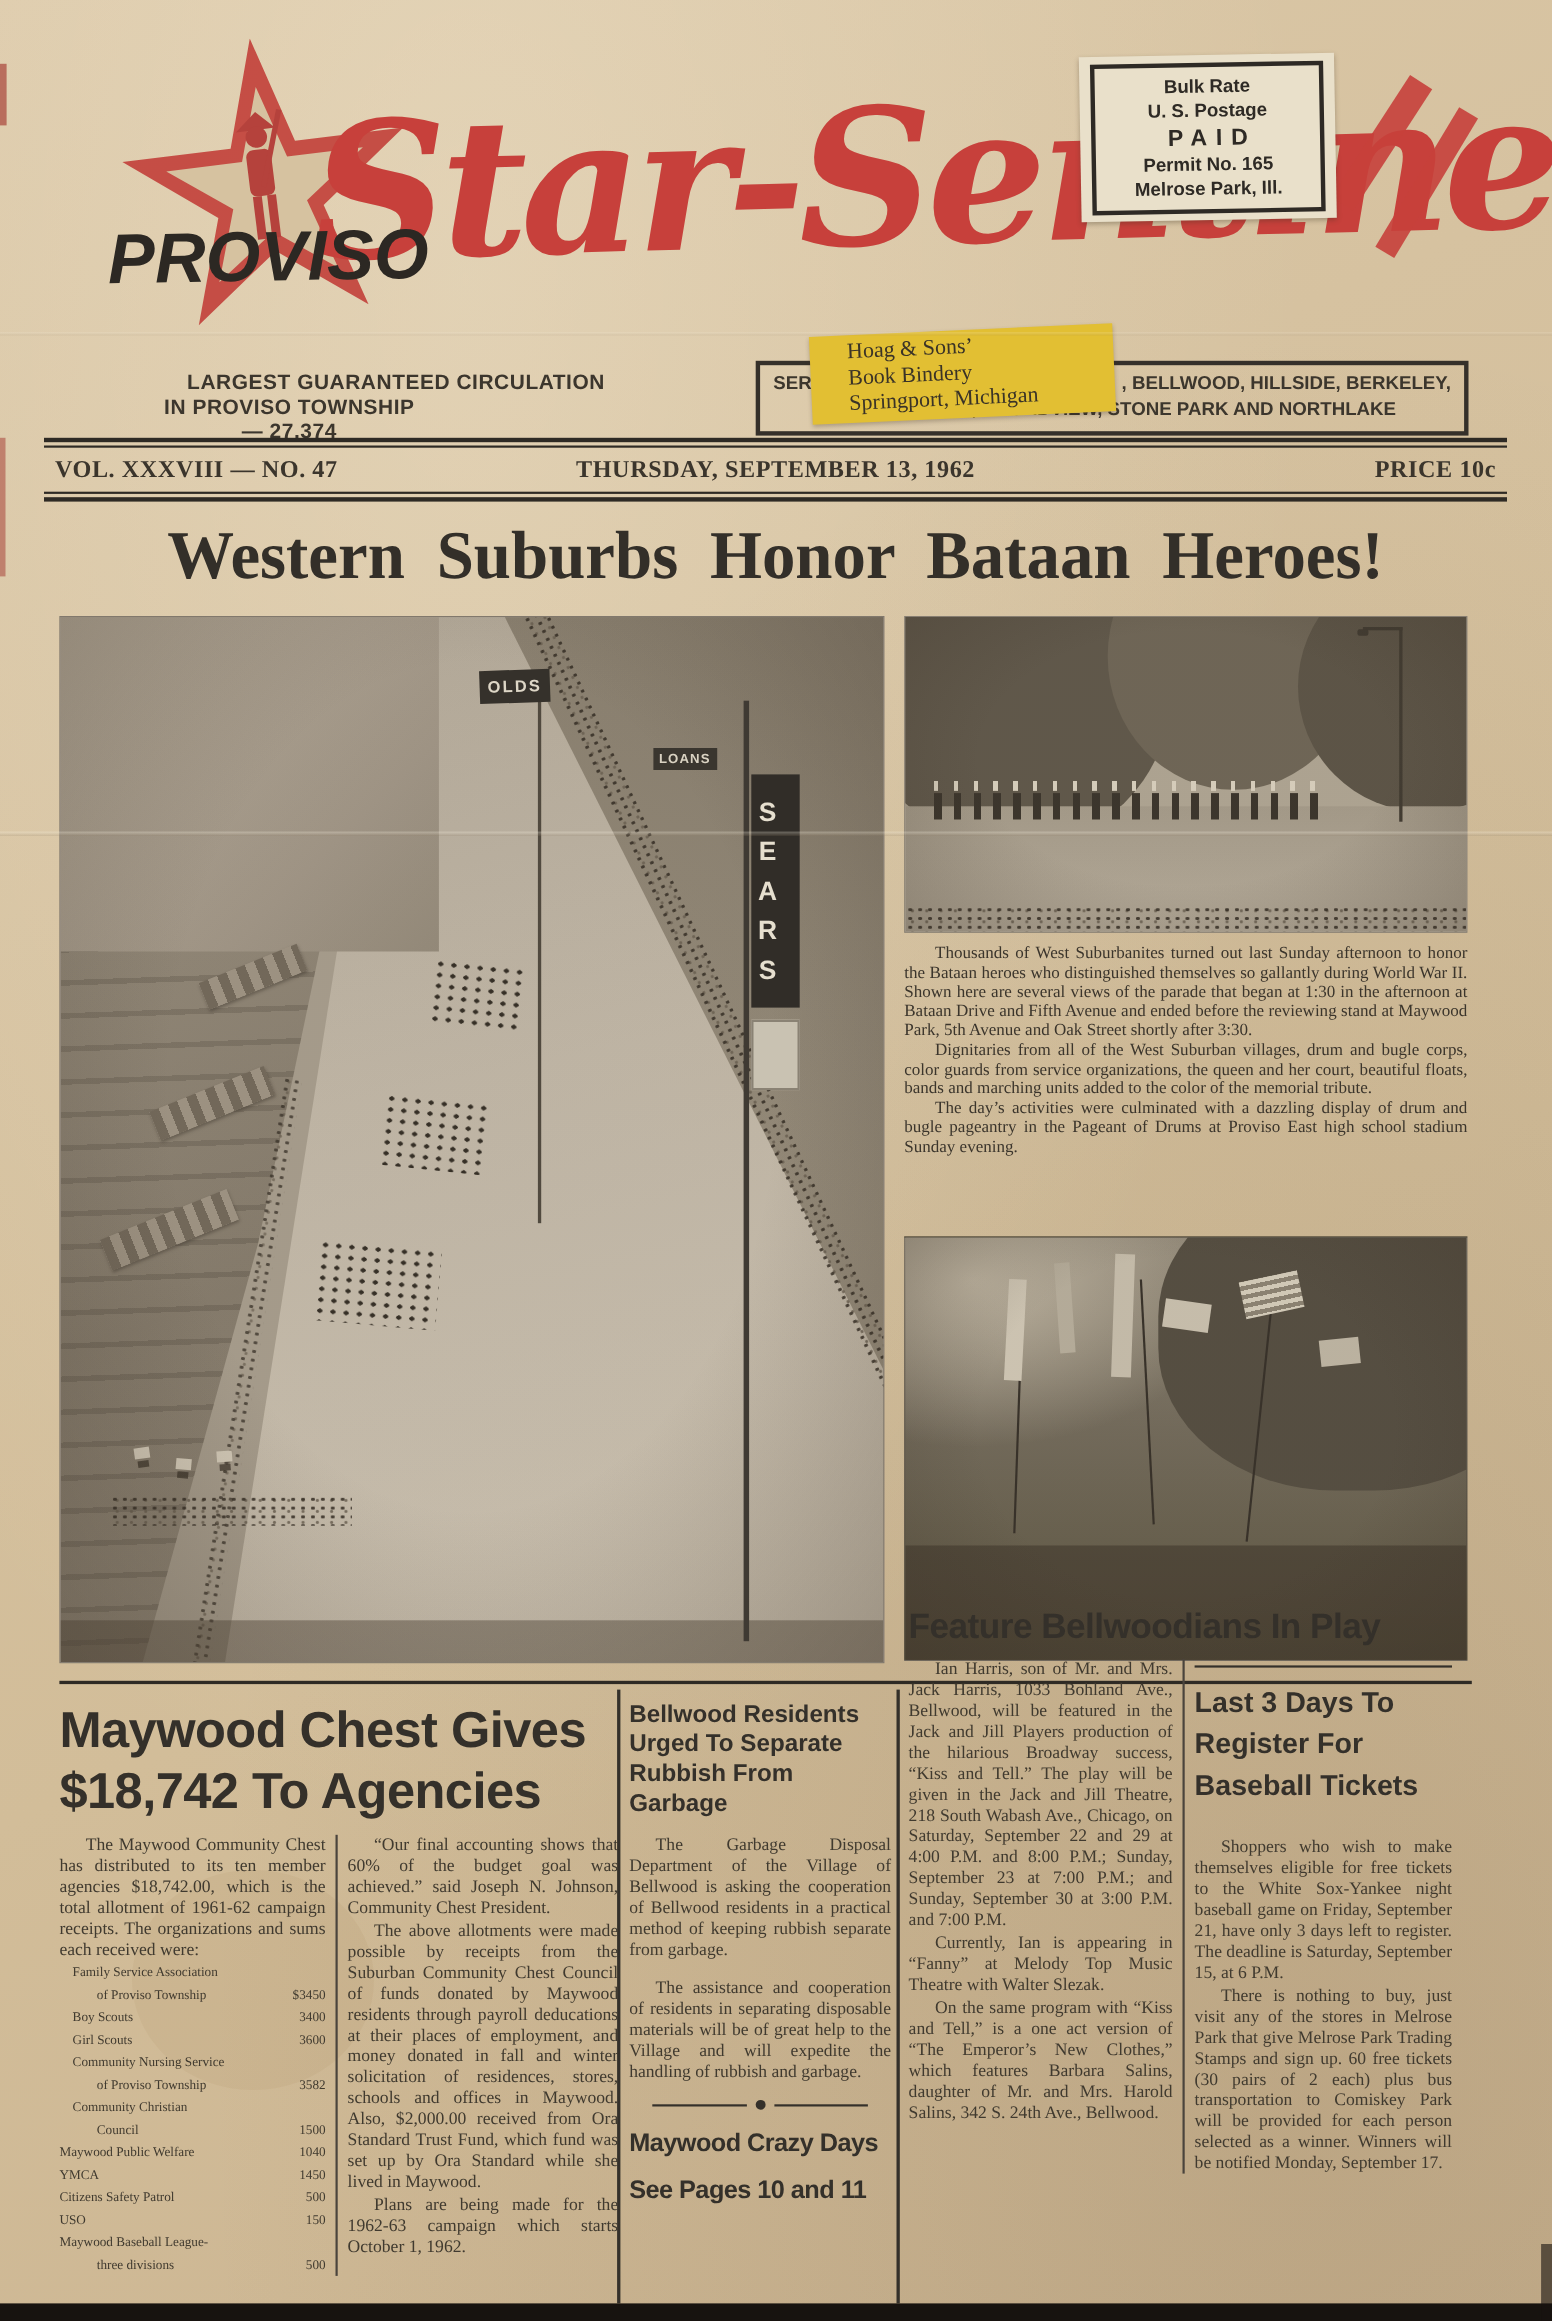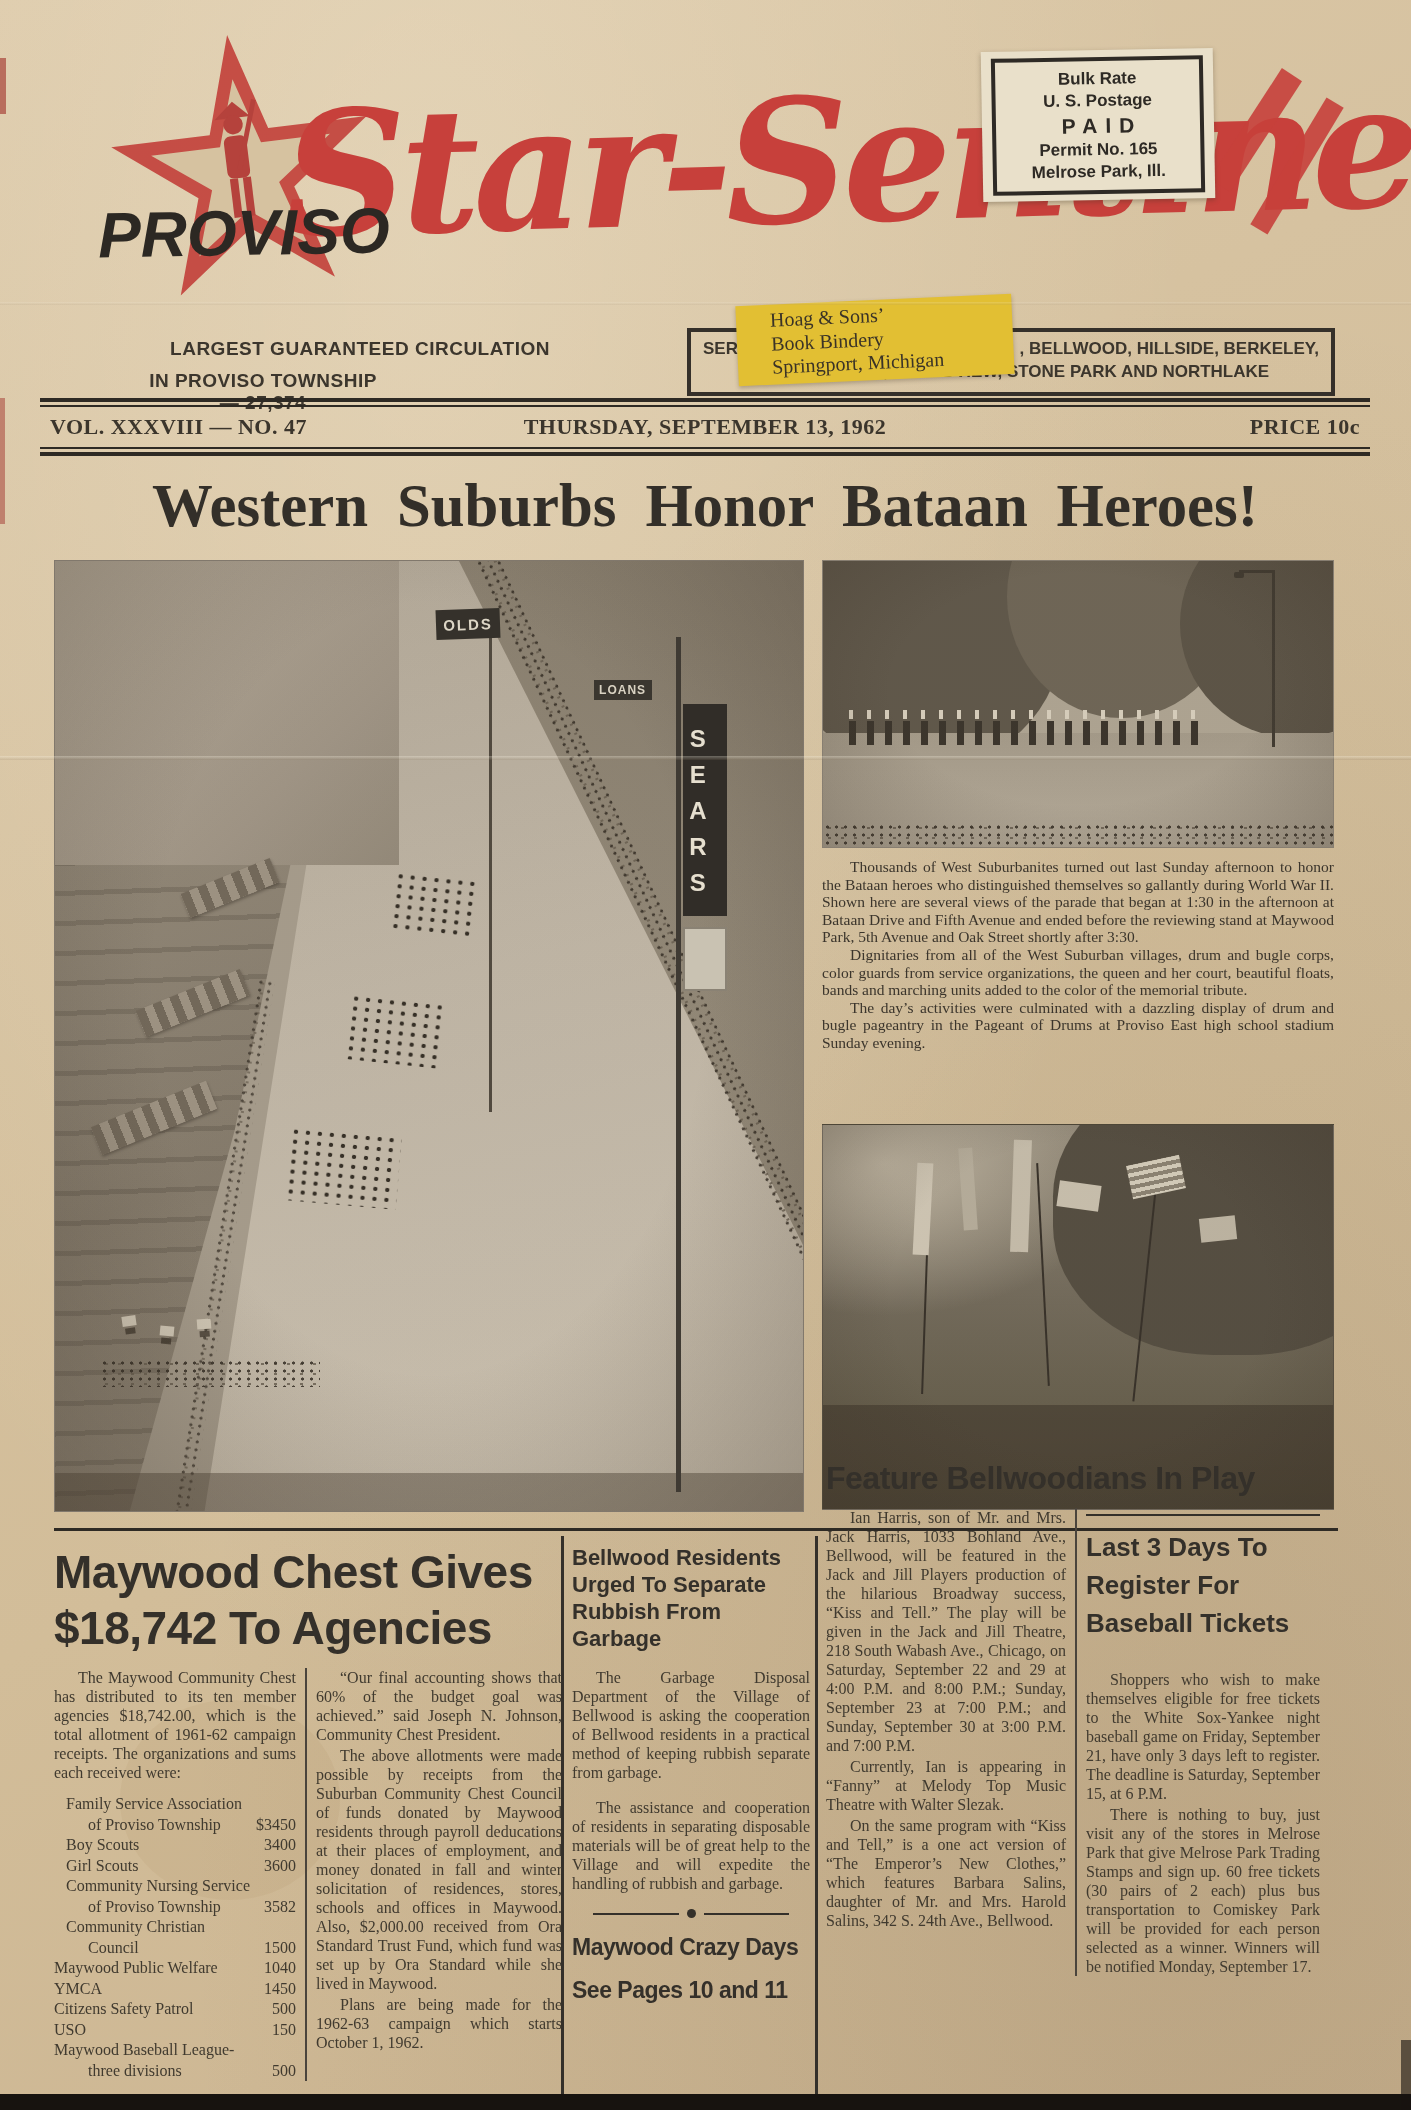--- a/index.html
+++ b/index.html
@@ -26,21 +26,21 @@
   .f1{left:1244px;top:64px;width:24px;height:132px;transform:rotate(33deg);}
   .f2{left:1287px;top:92px;width:20px;height:148px;transform:rotate(31deg);}
   .stamp{position:absolute;left:982px;top:50px;width:232px;height:150px;background:#e9e0ca;z-index:3;
     transform:rotate(-1deg);box-shadow:0 2px 5px rgba(60,48,32,.35);display:flex;align-items:center;justify-content:center;}
   .stamp-inner{width:204px;height:122px;border:4px solid #2e2a25;text-align:center;padding-top:7px;
     font-family:"Liberation Sans",sans-serif;font-weight:700;color:#2e2a25;}
   .st-s{font-size:17px;line-height:1.3;}
   .st-paid{font-size:21px;letter-spacing:8px;line-height:1.3;padding-left:8px;}
   .circulation{position:absolute;left:140px;top:338px;width:440px;text-align:center;z-index:1;
     font-family:"Liberation Sans",sans-serif;font-weight:700;font-size:19px;color:#3c362d;letter-spacing:.5px;}
-  .circulation .c2{margin-top:10px;}
+  .circulation .c2{}
   .serving-box{position:absolute;left:687px;top:328px;width:648px;height:68px;border:4px solid #35302a;
     box-sizing:border-box;z-index:1;font-family:"Liberation Sans",sans-serif;font-weight:700;font-size:17px;
     color:#3c362d;}
   .sv-l1{display:flex;justify-content:space-between;padding:7px 12px 0 12px;}
   .sv-l2{text-align:center;margin-top:3px;}
   .sticker{position:absolute;left:737px;top:300px;width:276px;height:80px;background:#e2bf33;z-index:4;
     transform:rotate(-2.6deg);box-shadow:0 2px 4px rgba(60,48,32,.3);padding:4px 0 0 34px;box-sizing:border-box;
     font-family:"Liberation Serif",serif;font-size:20px;line-height:1.18;color:#3a3327;}
 
   
@@ -155,21 +155,21 @@
   .h-gothic{font-family:"Liberation Sans",sans-serif;font-weight:700;color:#34302a;}
   .body-p{margin:0;font-size:16px;line-height:19px;text-align:justify;text-indent:24px;color:#403a2f;}
   .body-p + .body-p{margin-top:2px;}
 
   .chest{position:absolute;left:54px;top:1544px;width:510px;z-index:1;}
   .h-big{font-size:46px;line-height:56px;letter-spacing:-0.5px;}
   .chest-cols{display:flex;margin-top:12px;}
   .bcol{flex:0 0 auto;}
   .c1{width:242px;} .c2{width:246px;}
   .col-rule{width:2px;background:#4a443c;margin:0 9px;align-self:stretch;}
-  .ag-list{margin-top:12px;font-size:16px;line-height:20.5px;color:#403a2f;}
+  .ag-list{font-size:12px;line-height:20.5px;color:#403a2f;}
   .ag-row{display:flex;justify-content:space-between;}
   .amt{margin-left:auto;}
   .ind1{padding-left:12px;}
   .ind2{padding-left:34px;}
 
   .rubbish{position:absolute;left:572px;top:1544px;width:238px;z-index:1;}
   .h-mid{font-size:22px;line-height:27px;}
   .rubbish .body-p{margin-top:16px;}
   .rubbish .bodywrap{margin-top:9px;}
   .divider{display:flex;align-items:center;width:82%;margin:16px auto 0;}

